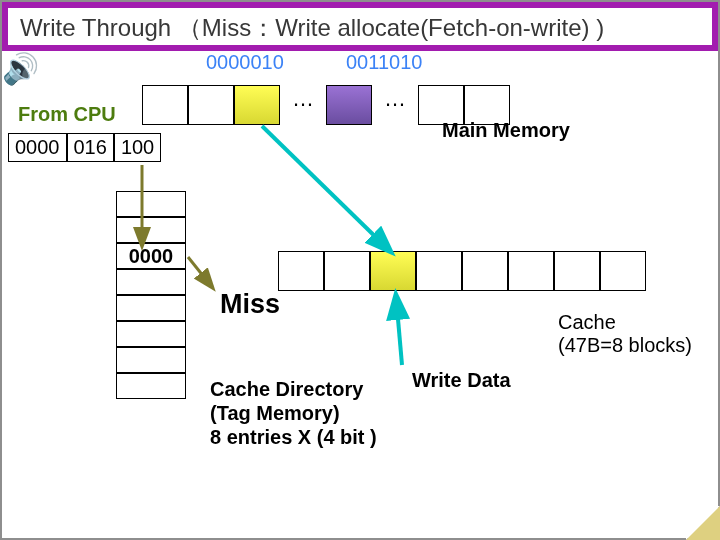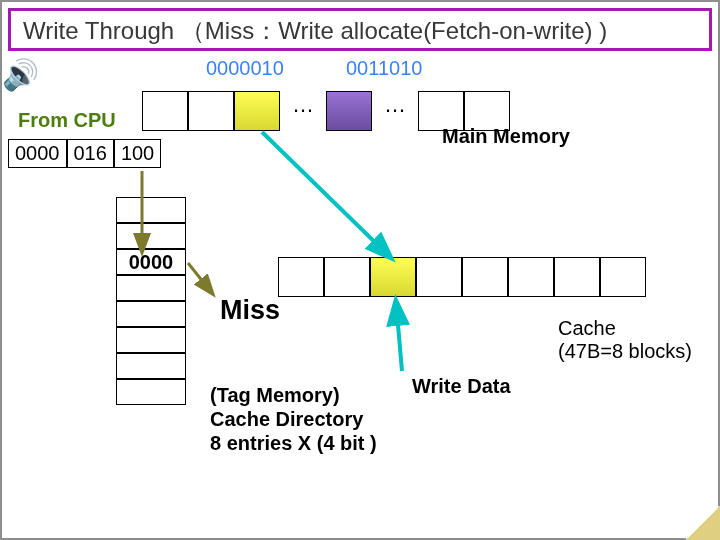--- a/index.html
+++ b/index.html
@@ -1,17 +1,17 @@
 <!DOCTYPE html>
 <html><head>
 <meta charset="utf-8">
 <style>
 html,body{margin:0;padding:0;font-family:Arial,Helvetica,sans-serif;background:#fff}
 .slide{width:720px;height:540px;position:relative;box-sizing:border-box;border:2px solid #8e8e8e}
-.title-box{border:3px solid #a21caf;margin:6px;padding:6px 23px 2px 12px}
+.title-box{border:6px solid #a21caf;margin:0;padding:6px 23px 2px 12px}
 .title{font-size:24px;color:#383838;line-height:1.2}
 .stage{position:relative;width:100%;height:450px}
 .abs{position:absolute}
 .mm-labels{top:0;font-size:20px;color:#3b82f6}
 .mm-l1{left:204px}
 .mm-l2{left:344px}
 .mem-row{top:34px;left:140px;display:flex}
 .cell{border:1px solid #000;width:46px;height:40px;box-sizing:border-box}
 .hl-yellow{background:linear-gradient(#fffd55,#d8d832)}
 .hl-purple{background:linear-gradient(#9a72d4,#6a4da0)}
@@ -91,22 +91,22 @@
     </div>
 
     <div class="abs miss">Miss</div>
 
     <div class="abs cache-lbl">
       <div>Cache</div>
       <div>(47B=8 blocks)</div>
     </div>
 
     <div class="abs dir-lbl">
+      <div>Cache Directory</div>
       <div>(Tag Memory)</div>
-      <div>Cache Directory</div>
       <div>8 entries X (4 bit )</div>
     </div>
 
     <div class="abs wd-lbl">Write Data</div>
 
     <svg class="arrows" width="720" height="450">
       <defs>
         <marker id="ah-cyan" markerWidth="10" markerHeight="10" refX="6" refY="3" orient="auto">
           <path d="M0,0 L8,3 L0,6 Z" fill="#00c2c2"></path>
         </marker>

